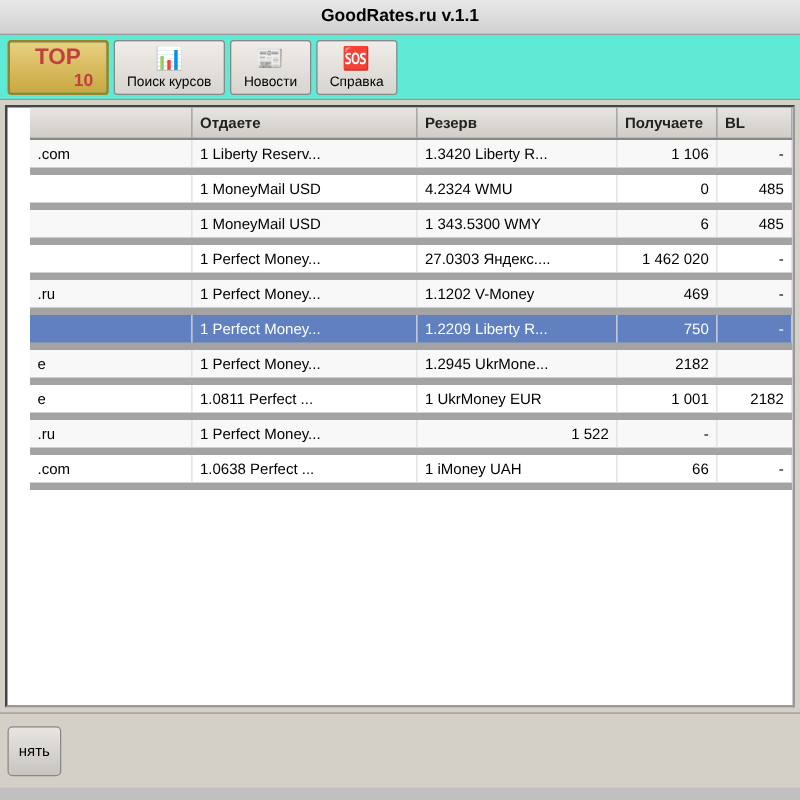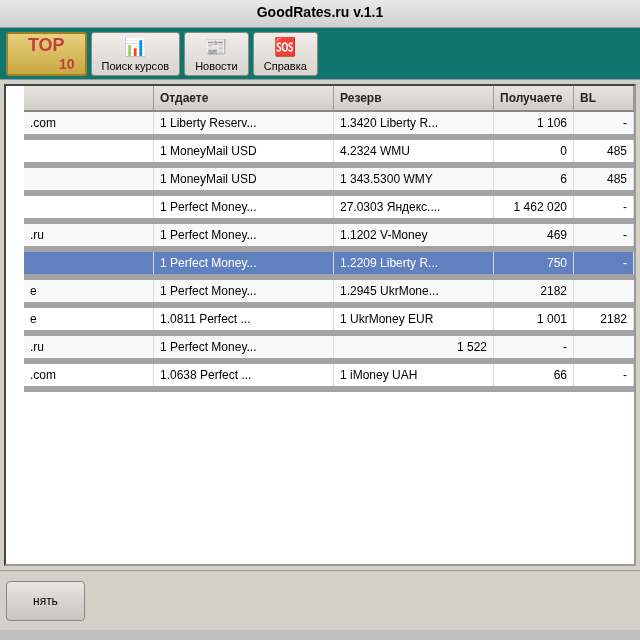--- a/index.html
+++ b/index.html
@@ -17,21 +17,21 @@
       padding: 4px 0;
       font-size: 14px;
       font-weight: bold;
       border-bottom: 1px solid #999;
       height: 28px;
       display: flex;
       align-items: flex-start;
       justify-content: center;
     }
     .toolbar {
-      background: #0f766e;
+      background: #5eead4;
       display: flex;
       align-items: center;
       padding: 4px 6px;
       gap: 4px;
       border-bottom: 1px solid #999;
       height: 52px;
     }
     .toolbar-btn {
       display: flex;
       flex-direction: column;
@@ -109,21 +109,21 @@
       height: 60px;
       display: flex;
       align-items: center;
       padding: 6px;
       border-top: 1px solid #999;
     }
     .action-btn {
       background: linear-gradient(to bottom, #e8e5e0, #c8c5c0);
       border: 1px solid #888;
       border-radius: 4px;
-      padding: 8px 26px;
+      padding: 8px 8px;
       font-size: 12px;
       cursor: pointer;
       height: 40px;
     }
   </style>
 </head>
 <body>
 
 <div class="title-bar">
   <span>GoodRates.ru v.1.1</span>

